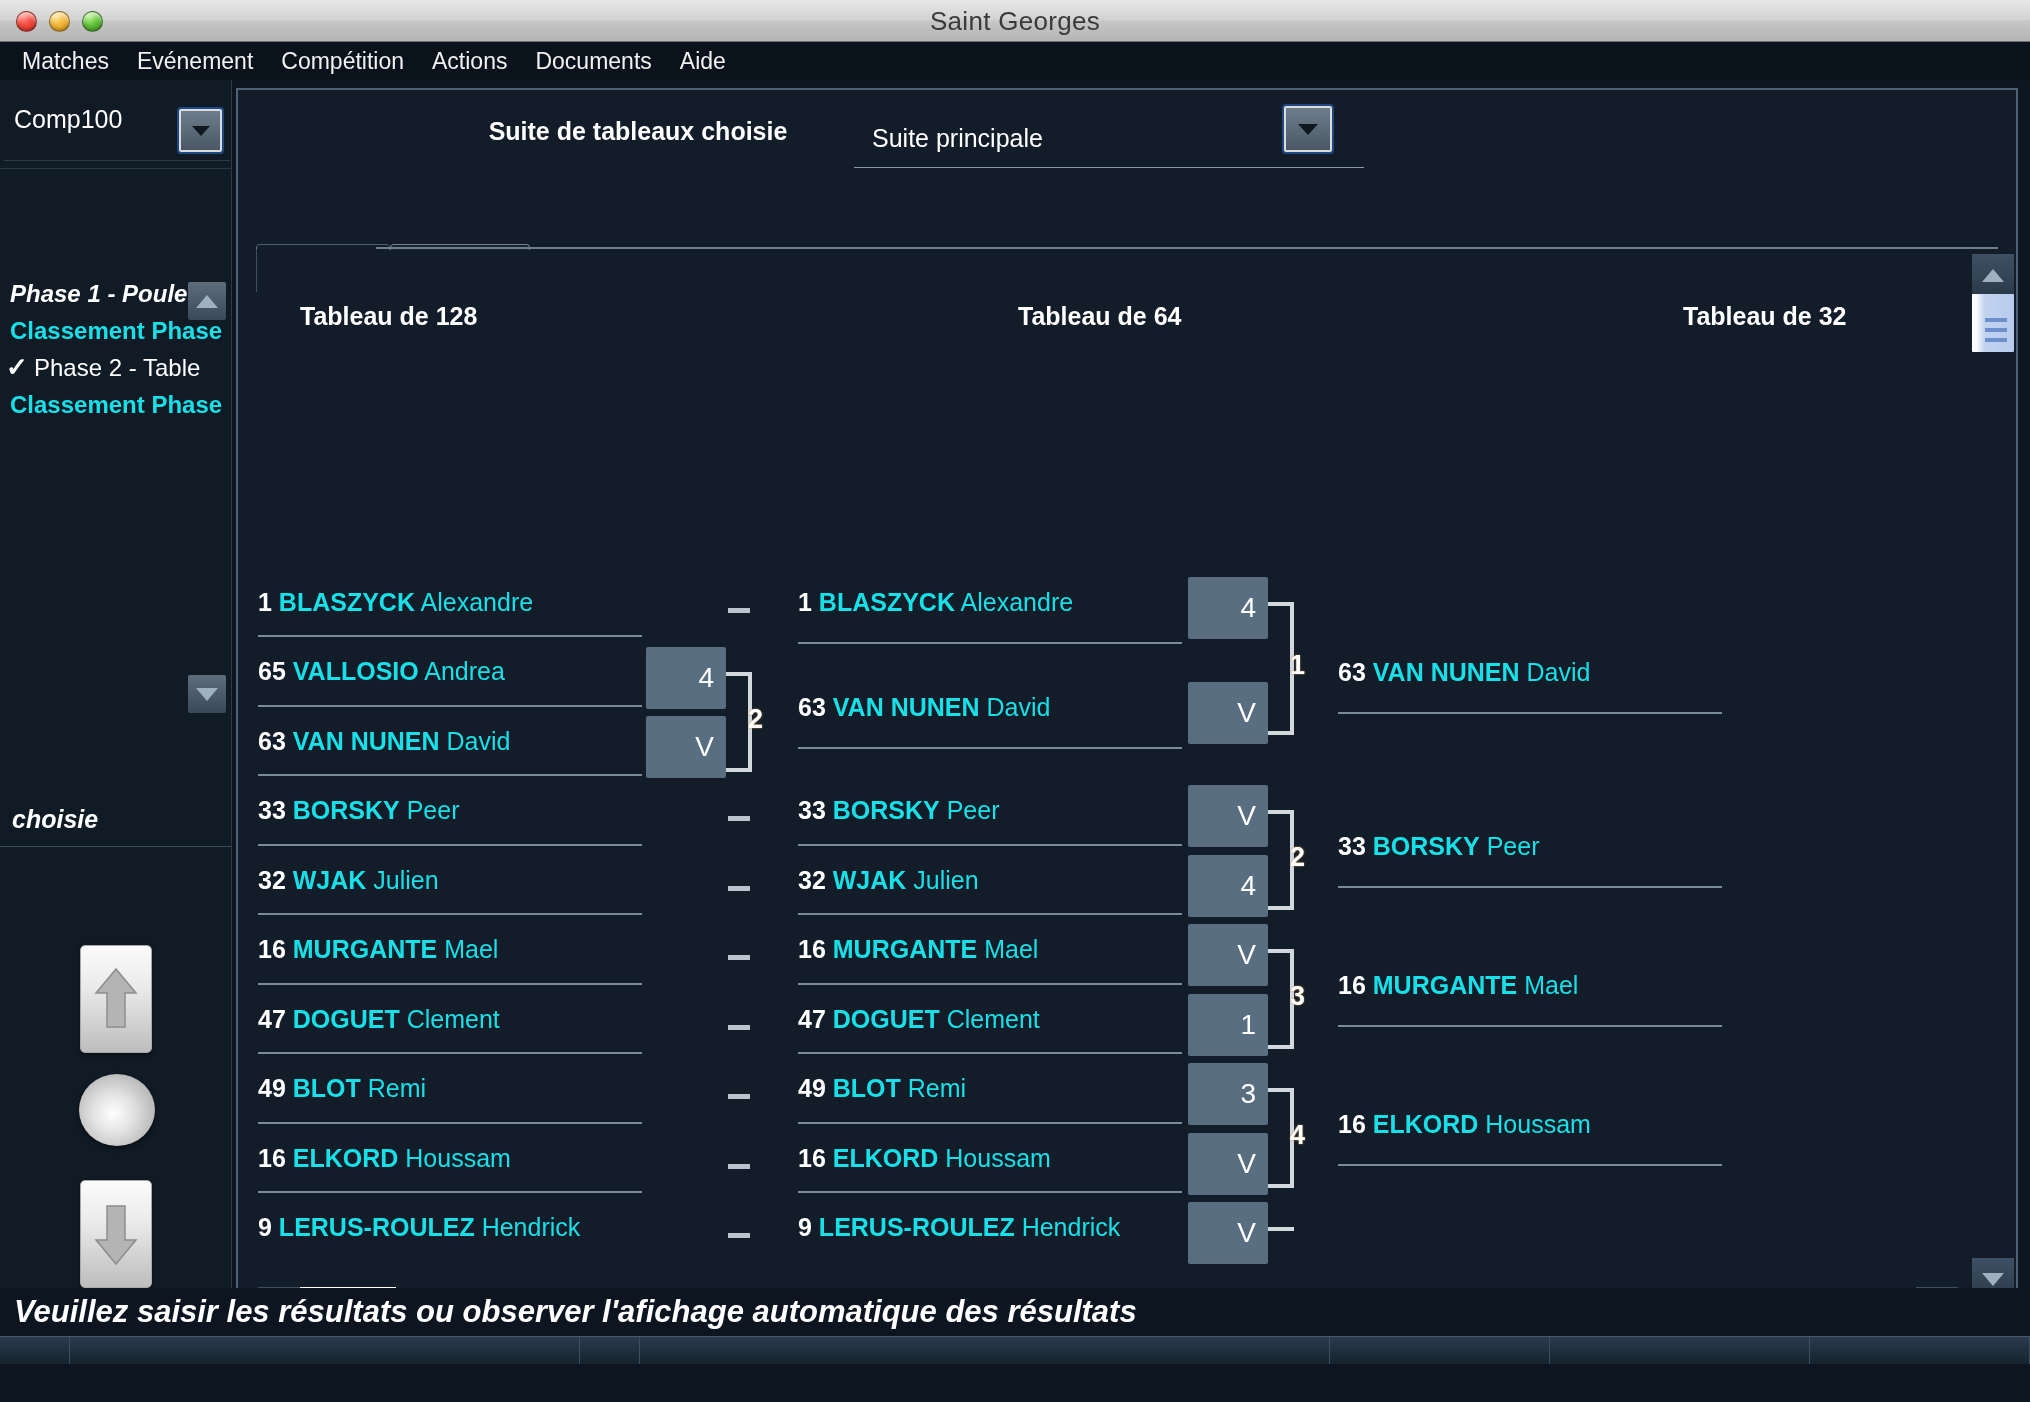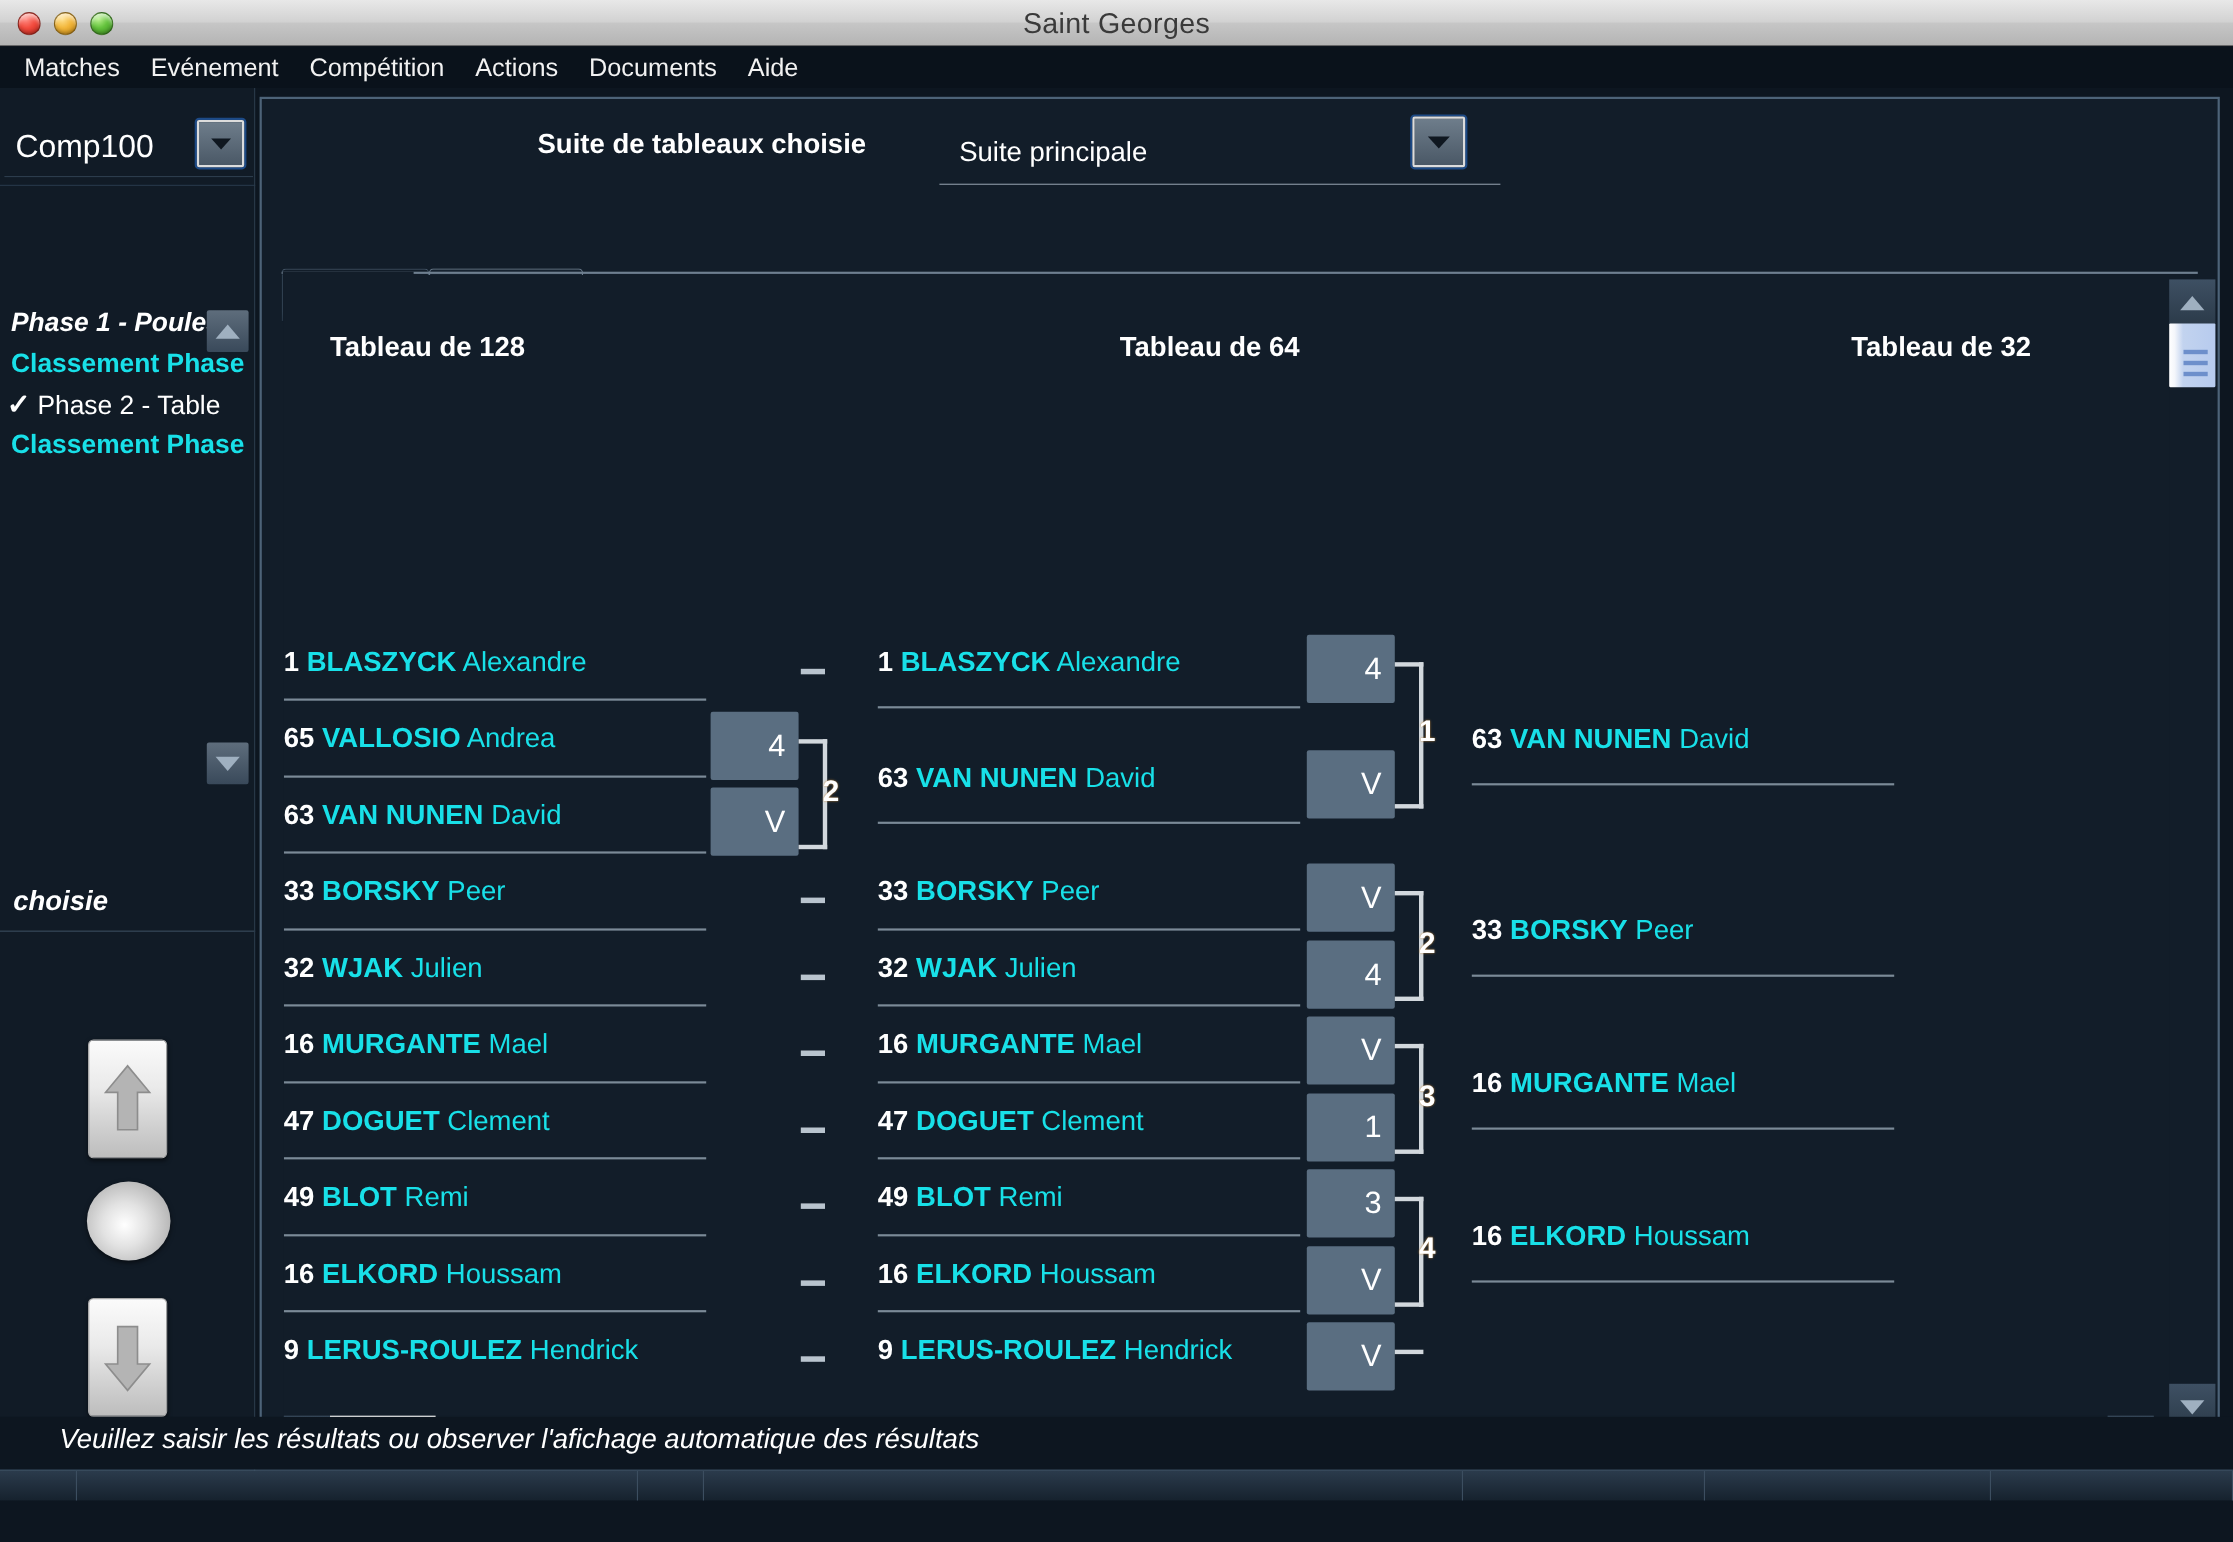--- a/index.html
+++ b/index.html
@@ -45,22 +45,22 @@
   
   .sidebar {
     position: absolute; left: 0; top: 80px; width: 232px; height: 1262px;
     background: #111b26;
   }
   .combo-wrap {
     position: absolute; left: 4px; top: 25px; width: 226px; height: 56px;
     border-bottom: 1px solid #2c3c4c;
   }
   .combo-value {
-    position: absolute; left: 10px; top: 13px;
-    font-size: 29px; color: #ffffff;
+    position: absolute; left: 10px; top: 0;
+    font-size: 25px; color: #ffffff;
   }
   .combo-btn {
     position: absolute; right: 8px; top: 4px; width: 43px; height: 43px;
     background: linear-gradient(to bottom, #6e7d8b, #4a5866);
     border: 2px solid #dcdcdc; border-radius: 2px;
     box-shadow: 0 0 0 2px #1d4a86;
     display: flex; align-items: center; justify-content: center;
   }
   .combo-btn .caret {
     width: 0; height: 0; border-left: 9px solid transparent;
@@ -226,21 +226,21 @@
   .tri-l { width:0;height:0;border-top:11px solid transparent;border-bottom:11px solid transparent;border-right:13px solid #9fb0c0; }
   .tri-r { width:0;height:0;border-top:11px solid transparent;border-bottom:11px solid transparent;border-left:13px solid #9fb0c0; }
 
   
   .statusbar {
     position: absolute; left: 0; bottom: 28px; width: 2030px; height: 48px;
     background: #0d1620;
   }
   .status-text {
     position: absolute; left: 14px; top: 6px;
-    font-size: 25px; font-style: italic; font-weight: normal; color: #ffffff; margin-left: 40px;
+    font-size: 31px; font-style: italic; font-weight: bold; color: #ffffff;
   }
   .taskbar {
     position: absolute; left: 0; bottom: 0; width: 2030px; height: 28px;
     background: linear-gradient(to bottom, #2b3b4c, #16222e);
     border-top: 1px solid #455a6e;
     overflow: hidden;
   }
   .tb-cell {
     position: absolute; top: 0; height: 28px; border-right: 1px solid #3c4e60;
   }

